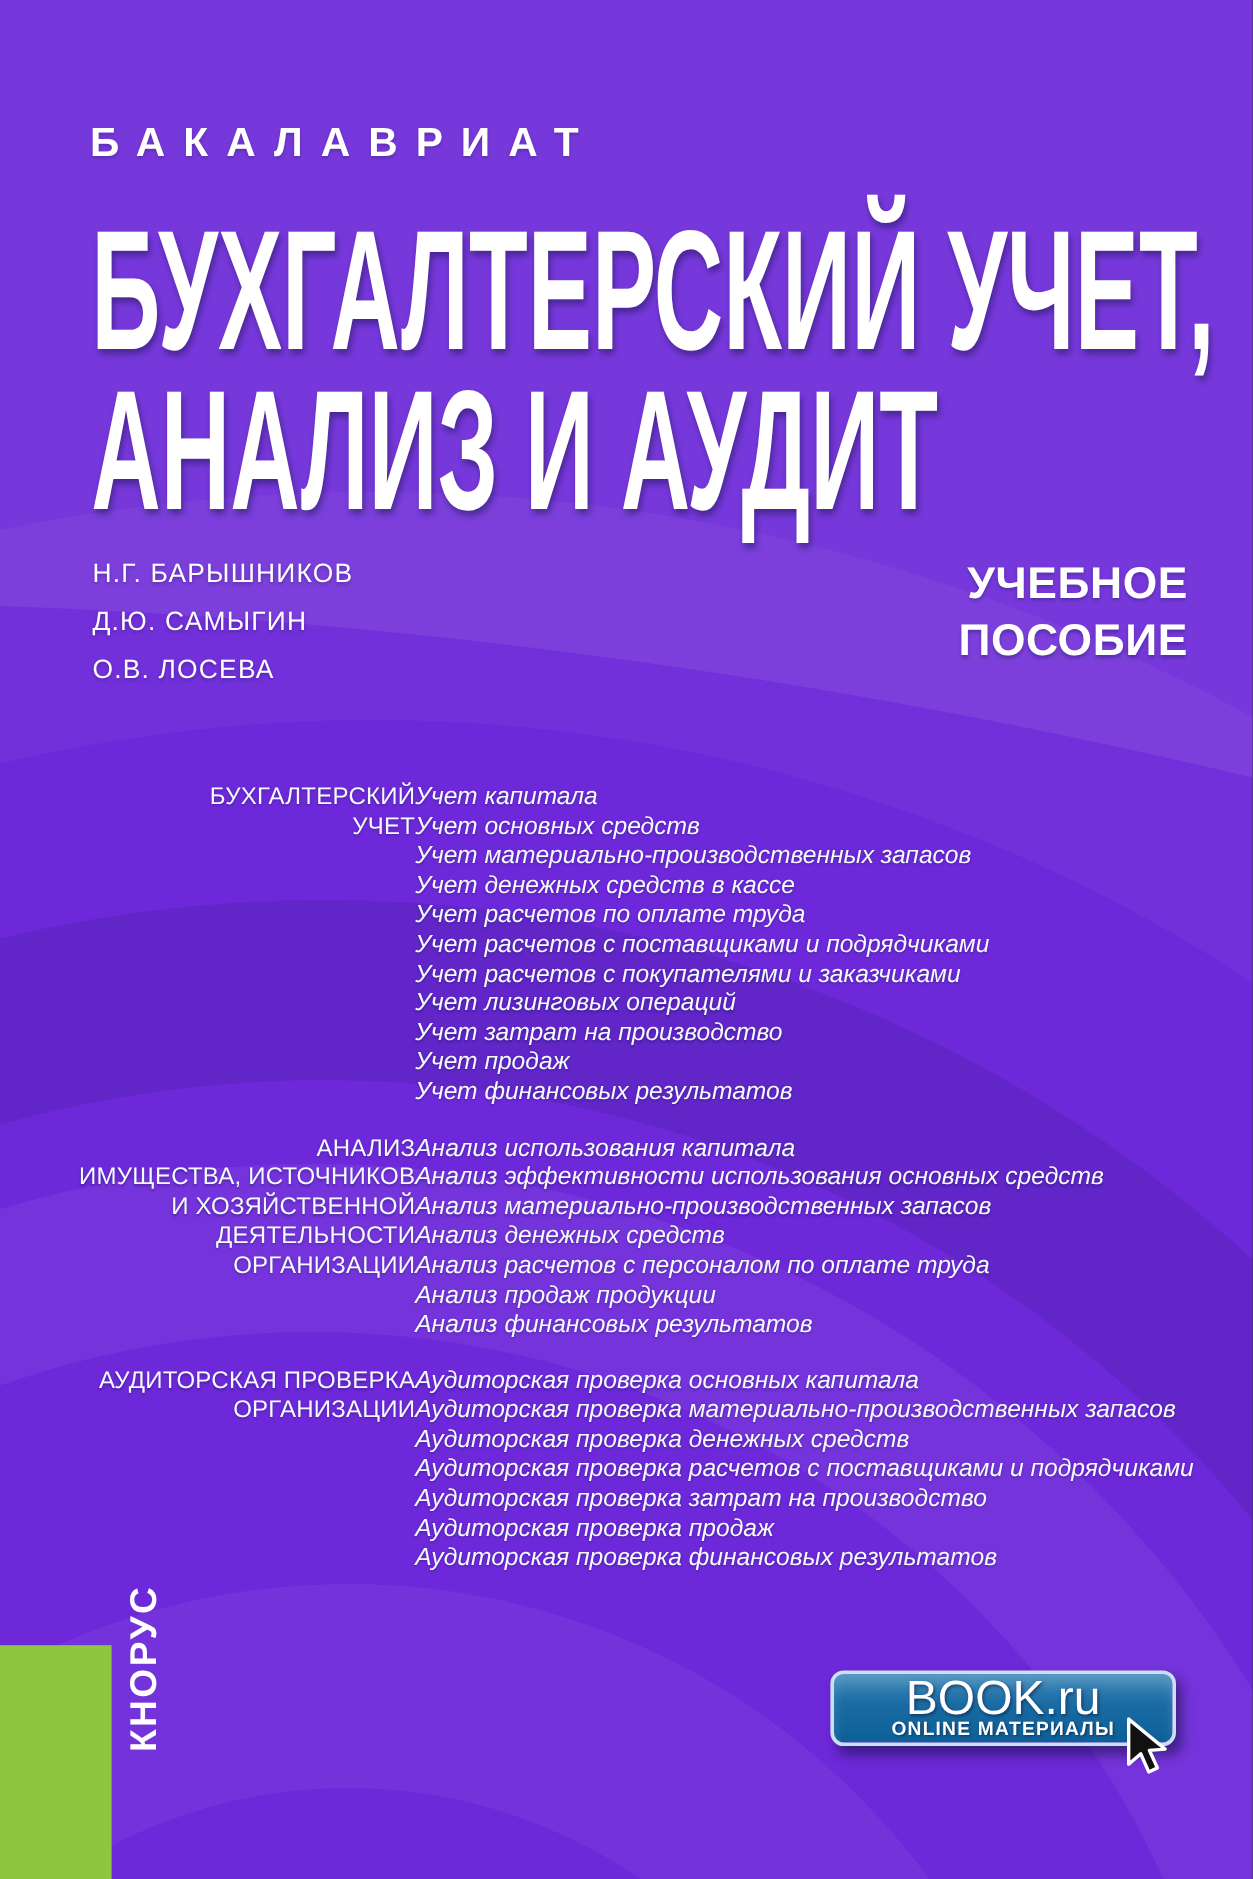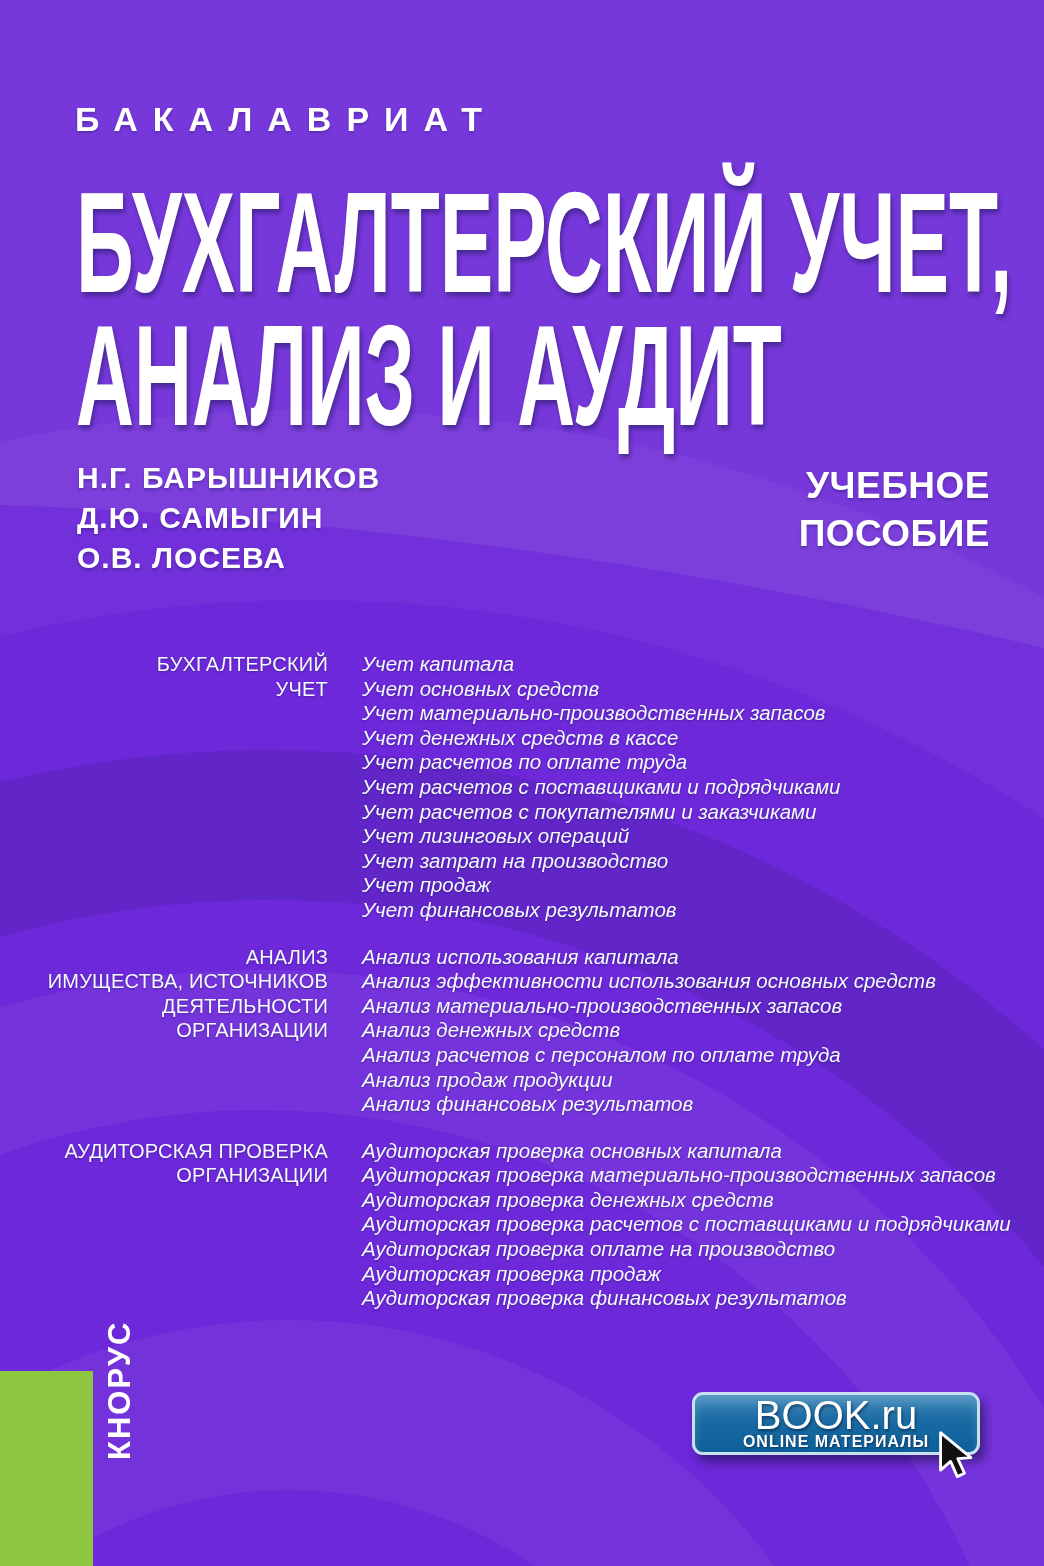--- a/index.html
+++ b/index.html
@@ -26,31 +26,31 @@
   }
   .title{position:absolute;left:76px;top:176px;}
   .title-line{
     font-size:142px;font-weight:bold;line-height:133px;
     white-space:nowrap;
     transform:scaleX(0.565);transform-origin:0 0;
     text-shadow:3px 4px 7px rgba(0,15,45,.4);
   }
   .authors{position:absolute;left:77px;top:458px;}
   .author-line{
-    font-size:30px;font-weight:bold;line-height:40px;letter-spacing:1px;
+    font-size:22px;font-weight:normal;line-height:40px;letter-spacing:1px;
     text-shadow:0 2px 3px rgba(0,20,50,.3);
   }
   .edition{position:absolute;right:54px;top:462px;text-align:right;}
   .edition-line{
     font-size:37px;font-weight:bold;line-height:48px;letter-spacing:.5px;
     text-shadow:0 2px 3px rgba(0,20,50,.3);
   }
 
   .sections{position:absolute;left:0;top:652px;width:1044px;}
-  .sec{display:grid;grid-template-columns:328px 1fr;column-gap:34px;margin-bottom:22px;}
+  .sec{display:grid;grid-template-columns:328px 1fr;margin-bottom:22px;margin-left:18px;}
   .sec-label{text-align:right;}
   .sec-label div{
     font-size:20px;line-height:24.6px;letter-spacing:.2px;
     color:#f4fafe;text-shadow:0 1px 2px rgba(0,20,50,.35);
   }
   .sec-items div{
     font-size:20.5px;line-height:24.6px;
     color:#f4fafe;text-shadow:0 1px 2px rgba(0,20,50,.35);
     white-space:nowrap;
     font-style:italic;
@@ -137,20 +137,21 @@
         <div>Учет затрат на производство</div>
         <div>Учет продаж</div>
         <div>Учет финансовых результатов</div>
       </div>
     </section>
 
     <section class="sec">
       <div class="sec-label">
         <div>АНАЛИЗ</div>
         <div>ИМУЩЕСТВА, ИСТОЧНИКОВ</div>
+        <div>И ХОЗЯЙСТВЕННОЙ</div>
         <div>ДЕЯТЕЛЬНОСТИ</div>
         <div>ОРГАНИЗАЦИИ</div>
       </div>
       <div class="sec-items">
         <div>Анализ использования капитала</div>
         <div>Анализ эффективности использования основных средств</div>
         <div>Анализ материально-производственных запасов</div>
         <div>Анализ денежных средств</div>
         <div>Анализ расчетов с персоналом по оплате труда</div>
         <div>Анализ продаж продукции</div>
@@ -161,21 +162,21 @@
     <section class="sec">
       <div class="sec-label">
         <div>АУДИТОРСКАЯ ПРОВЕРКА</div>
         <div>ОРГАНИЗАЦИИ</div>
       </div>
       <div class="sec-items">
         <div>Аудиторская проверка основных капитала</div>
         <div>Аудиторская проверка материально-производственных запасов</div>
         <div>Аудиторская проверка денежных средств</div>
         <div>Аудиторская проверка расчетов с поставщиками и подрядчиками</div>
-        <div>Аудиторская проверка оплате на производство</div>
+        <div>Аудиторская проверка затрат на производство</div>
         <div>Аудиторская проверка продаж</div>
         <div>Аудиторская проверка финансовых результатов</div>
       </div>
     </section>
 
   </div>
 
   <div class="green-square"></div>
   <div class="publisher">КНОРУС</div>
 

